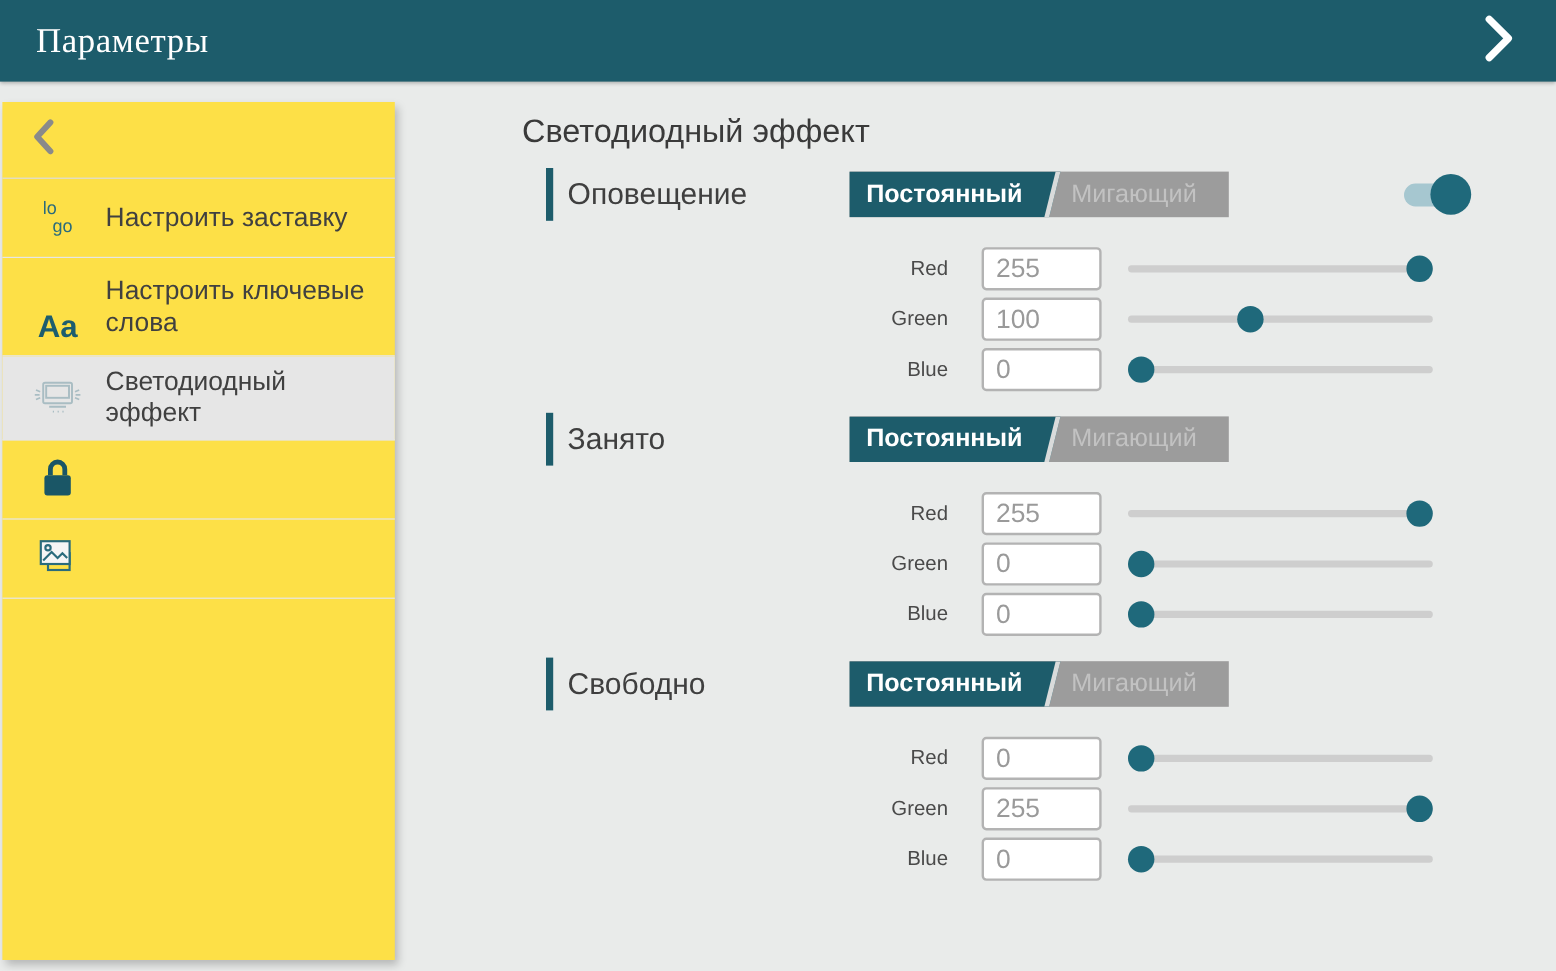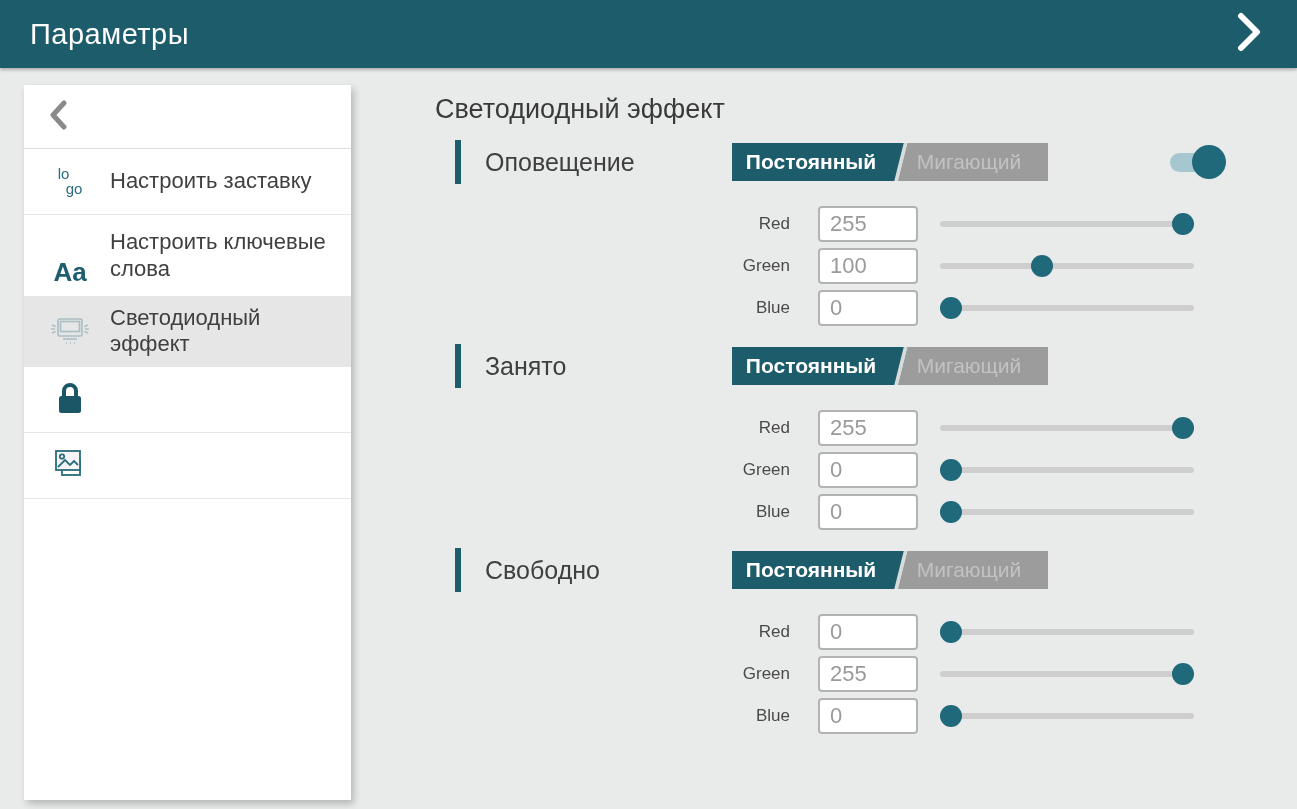--- a/index.html
+++ b/index.html
@@ -11,31 +11,32 @@
   }
 
   
   .app-header {
     position:absolute; left:0; top:0; width:1297px; height:68px;
     background:var(--primary-teal,#1d5c6b);
     display:flex; align-items:center;
     padding:0 26px 0 30px;
     box-shadow:0 2px 3px rgba(0,0,0,.25);
     z-index:5;
+    font-family:Liberation Serif, serif;
   }
   .app-title { color:#fff; font-size:29px; font-weight:400; letter-spacing:.5px; }
   .collapse-btn {
     margin-left:auto; width:44px; height:44px;
     display:flex; align-items:center; justify-content:center; cursor:pointer;
   }
 
   
   .sidebar {
-    position:absolute; left:24px; top:85px; width:327px; height:715px;
-    background:#ffffff;
+    position:absolute; left:2px; top:85px; width:327px; height:715px;
+    background:#fde047;
     box-shadow:3px 4px 7px rgba(0,0,0,.22);
     z-index:4;
   }
   .back-row {
     height:64px; display:flex; align-items:center;
     padding-left:24px; border-bottom:1px solid #ddd; cursor:pointer;
   }
   .nav-item {
     display:flex; align-items:center;
     min-height:66px; padding:8px 16px 8px 24px;
@@ -48,21 +49,21 @@
   }
   .nav-label { font-size:22px; color:#404040; max-width:250px; line-height:1.2; }
   .logo-glyph { color:#2a6b7c; font-size:15px; line-height:.95; font-weight:400; text-align:left; }
   .logo-glyph .l2 { padding-left:8px; }
   .aa-glyph { color:#1d5d6e; font-size:26px; font-weight:bold;margin-top:34px; }
 
   
   .main { position:absolute; left:435px; top:68px; right:0; bottom:0; padding-top:26px; }
   .main-title { font-size:27px; font-weight:400; color:#3a3a3a; margin-bottom:14px; }
 
-  .sec-head { display:flex; align-items:center; height:46px; padding-left:20px; margin:4px 0 22px 0;gap:12px; }
+  .sec-head { display:flex; align-items:center; height:46px; padding-left:20px; margin:4px 0 22px 0; }
   .sec-bar { width:6px; height:44px; background:var(--primary-teal,#1d5c6b); margin-right:12px; }
   .sec-name { font-size:25px; color:#3f3f3f; width:235px; }
 
   
   .seg {
     position:relative; width:316px; height:38px;
     background:var(--inactive-gray,#9c9c9c); overflow:hidden; cursor:pointer;
   }
   .seg-fill {
     position:absolute; left:-14px; top:0; bottom:0; width:185px;

